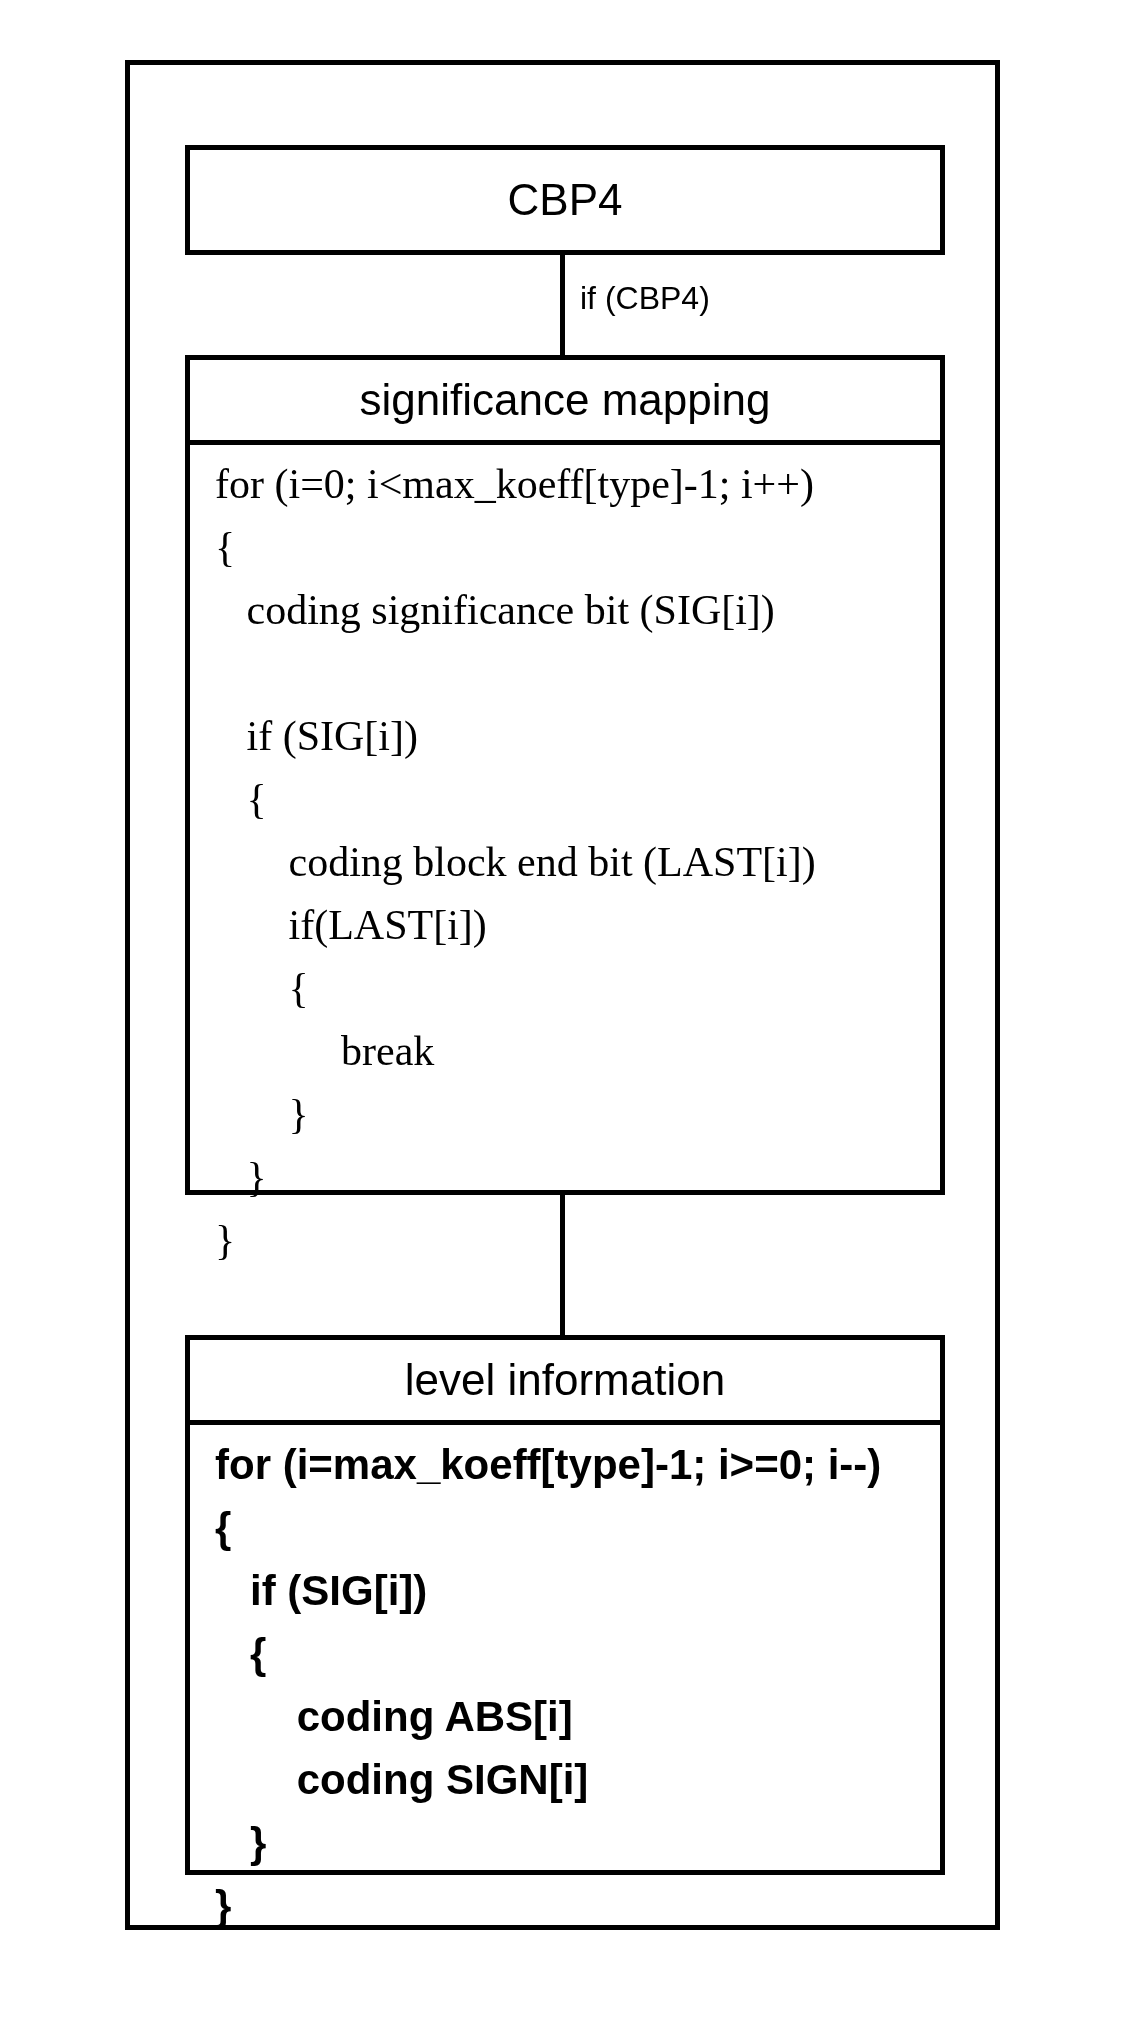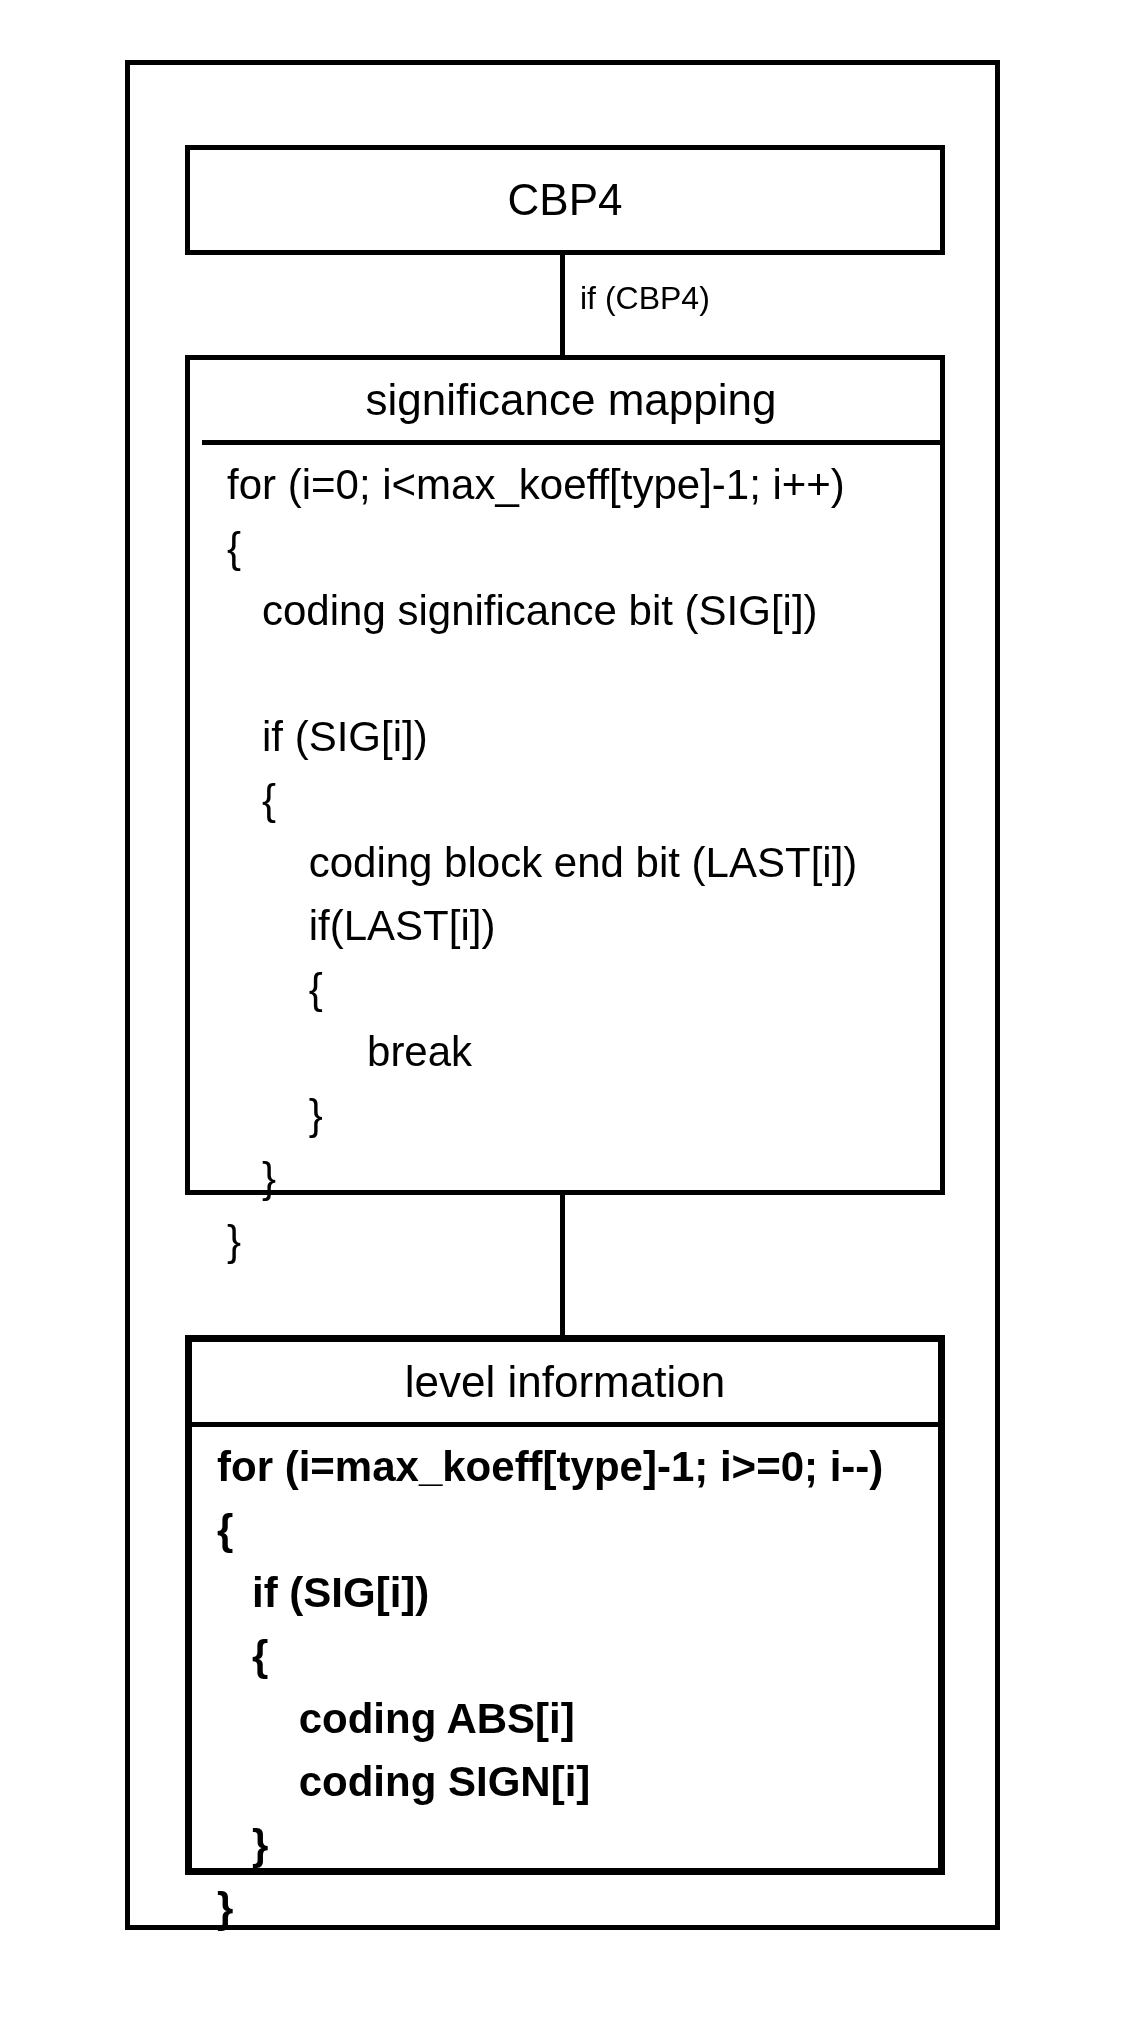--- a/index.html
+++ b/index.html
@@ -50,53 +50,52 @@
       font-size: 32px;
     }
     .sig-box {
       position: absolute;
       left: 185px;
       top: 355px;
       width: 760px;
       height: 840px;
       border: 5px solid #000;
       background: #fff;
-      padding-left: 12px;
     }
     .sig-header {
       width: 100%;
       height: 85px;
       border-bottom: 5px solid #000;
       display: flex;
       align-items: center;
       justify-content: center;
       font-size: 44px;
     }
     .sig-body {
       padding: 8px 20px 20px 25px;
       font-size: 42px;
       line-height: 1.5;
       white-space: pre;
-      font-family: Liberation Sans, sans-serif;
+      font-family: Liberation Serif, serif;
     }
     .connector-sig-to-level {
       position: absolute;
       left: 560px;
       top: 1195px;
       width: 5px;
       height: 140px;
       background: #000;
     }
     .level-box {
       position: absolute;
       left: 185px;
       top: 1335px;
       width: 760px;
       height: 540px;
-      border: 7px solid #000000;
+      border: 5px solid #000000;
       background: #fff;
     }
     .level-header {
       width: 100%;
       height: 85px;
       border-bottom: 5px solid #000;
       display: flex;
       align-items: center;
       justify-content: center;
       font-size: 44px;

